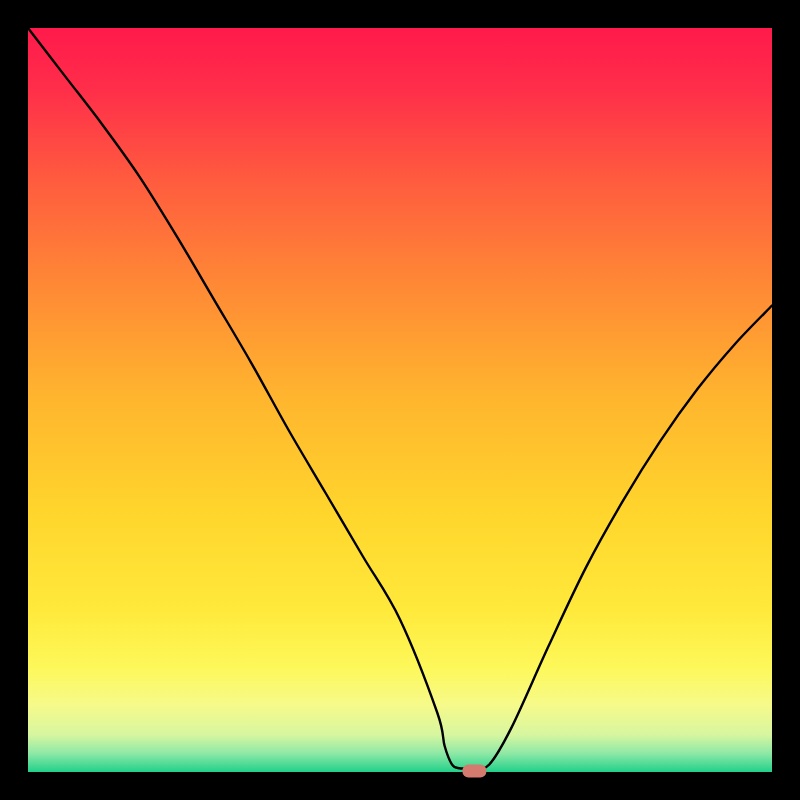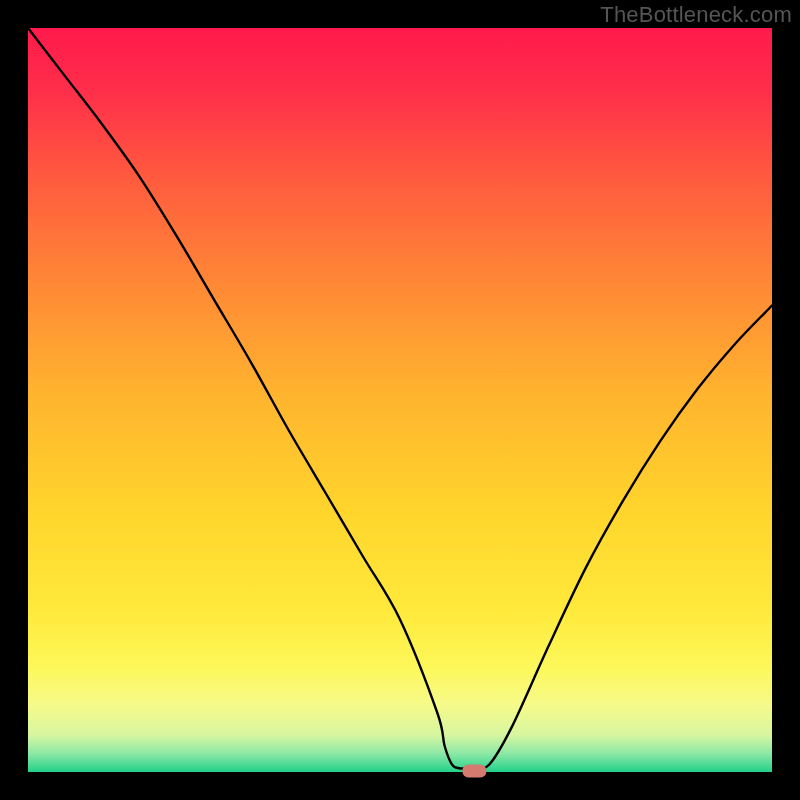--- a/index.html
+++ b/index.html
@@ -25,21 +25,20 @@
     letter-spacing: 0.2px;
   }
   svg.plot {
     display: block;
   }
 </style>
 </head>
 <body>
 
 <div class="chart-wrap">
-  <div class="watermark">TheBottleneck.com</div>
   <svg class="plot" width="800" height="800" viewBox="0 0 800 800">
     <defs>
       <linearGradient id="bg-grad" x1="0" y1="0" x2="0" y2="1">
           <stop offset="0%" stop-color="#ff1a4b"></stop>
           <stop offset="8%" stop-color="#ff2d4a"></stop>
           <stop offset="20%" stop-color="#ff5a3f"></stop>
           <stop offset="35%" stop-color="#ff8a35"></stop>
           <stop offset="50%" stop-color="#ffb62e"></stop>
           <stop offset="65%" stop-color="#ffd52c"></stop>
           <stop offset="78%" stop-color="#ffe93a"></stop>

